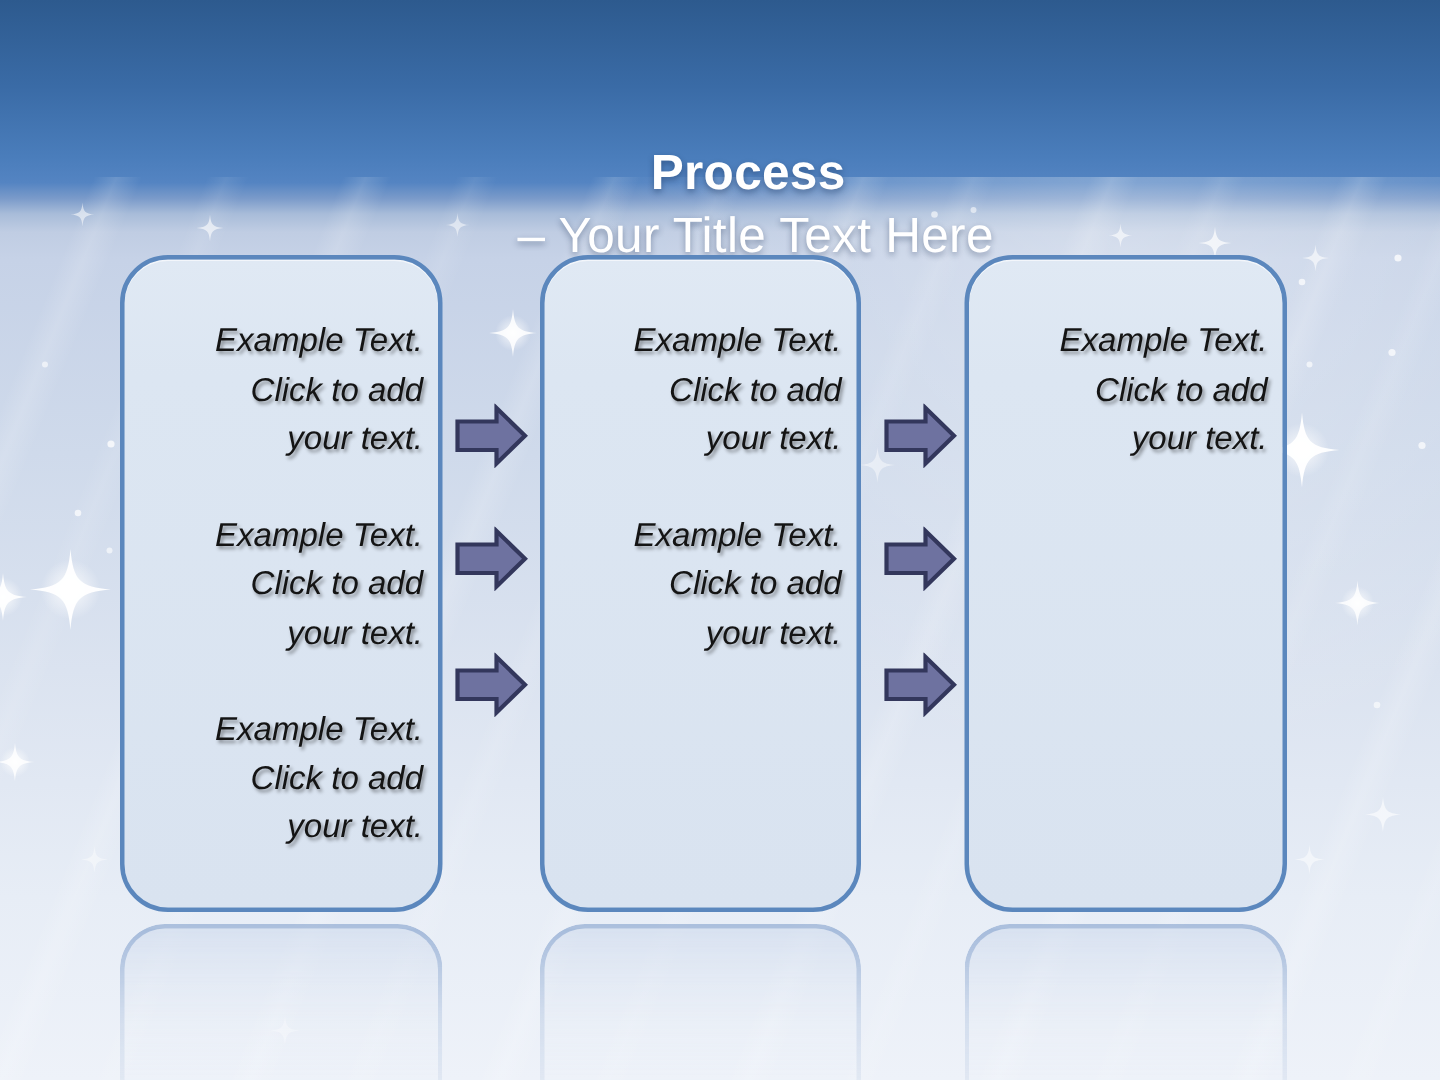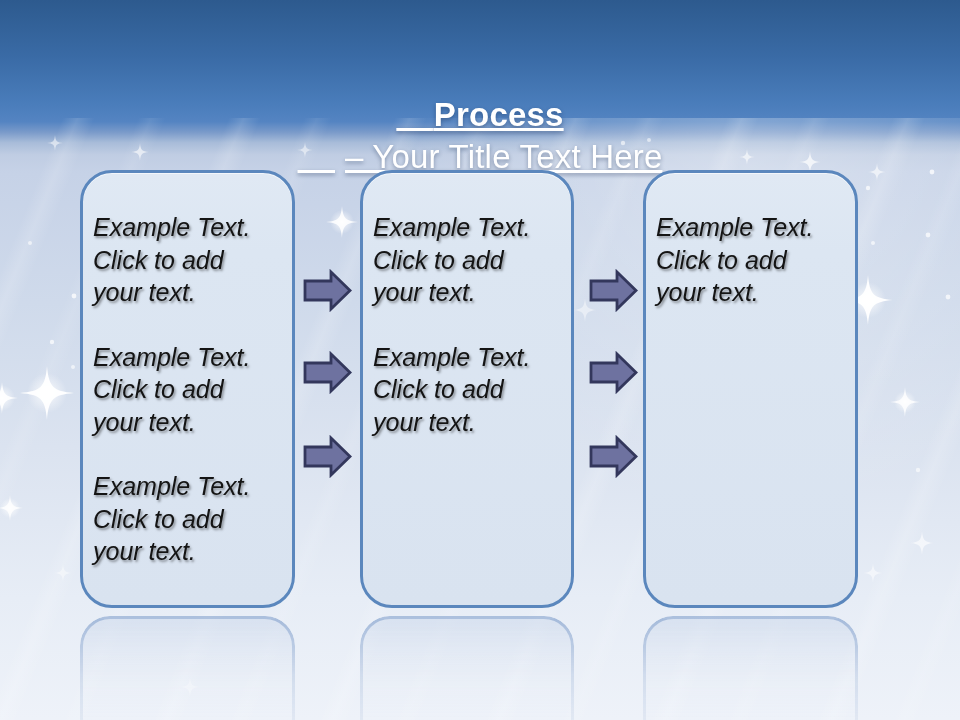--- a/index.html
+++ b/index.html
@@ -34,41 +34,41 @@
         rgba(255,255,255,0) 154px);
     pointer-events:none;
   }
 
   .sparkles{position:absolute;left:0;top:0;width:960px;height:720px;pointer-events:none;}
 
   .title{
     position:absolute;left:0;top:52px;width:960px;text-align:center;
     color:var(--title-text,#ffffff);font-size:33px;line-height:42px;
     text-shadow:0 2px 4px rgba(15,35,70,.40);
-    letter-spacing:.2px;white-space:pre;text-decoration:underline;
+    letter-spacing:.2px;white-space:pre;
   }
   .title .bold{font-weight:bold;}
   .title .rest{font-weight:normal;margin-left:10px;}
 
   .pbox{
     position:absolute;top:170px;height:438px;box-sizing:border-box;
     background:linear-gradient(180deg,#e0e9f4 0%,var(--box-fill,#dce6f2) 18%,#d9e3f0 100%);
     border:3px solid var(--box-border,#5b87bd);
     border-radius:32px;
     box-shadow:inset 0 1px 0 rgba(255,255,255,.6);
   }
   .pbox.b1{left:80px;width:215px;}
   .pbox.b2{left:360px;width:214px;}
   .pbox.b3{left:643px;width:215px;}
 
   .pbox .content{padding:38px 10px 0 10px;}
   .pbox p{
     margin:0 0 32px 0;
-    font-size:25px;line-height:32.5px;font-style:italic;
-    color:var(--body-text,#141414);text-align:left;white-space:pre-line;
+    font-size:22px;line-height:32.5px;font-style:italic;
+    color:var(--body-text,#141414);text-align:right;white-space:pre-line;
     text-shadow:1.5px 2px 2.5px rgba(0,0,0,.40);
   }
 
   .arrow{position:absolute;width:49px;height:43px;}
   .arrow.col1{left:303px;}
   .arrow.col2{left:589px;}
   .arrow.r1{top:269px;}
   .arrow.r2{top:351px;}
   .arrow.r3{top:435px;}
 

